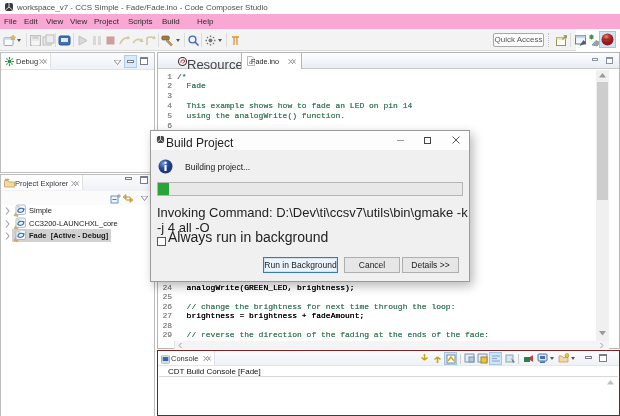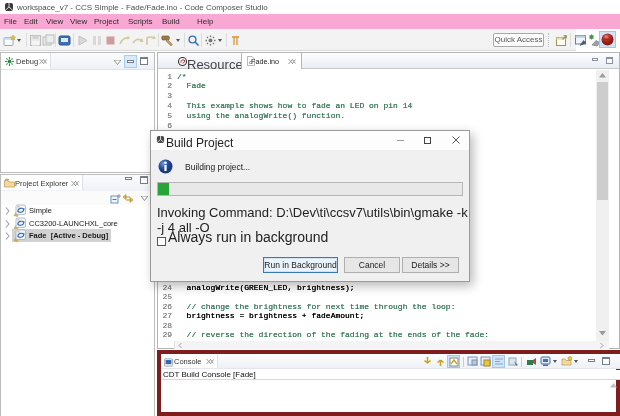--- a/index.html
+++ b/index.html
@@ -33,23 +33,23 @@
 #code{position:absolute;left:0;top:17px;width:438px;height:271px;background:#fff;font-family:"Liberation Mono",monospace;font-size:8px;white-space:pre;text-shadow:0 0 .35px currentColor}
 .cl{position:absolute;left:0;width:438px;height:10px}
 .ln{position:absolute;left:0;width:13px;text-align:right;color:#8a8a8a}
 .ct{position:absolute;left:19px;color:#000}
 #curline{position:absolute;left:0;top:18px;width:438px;height:10px;background:#e9f1fb}
 
 #vsb{position:absolute;left:438px;top:17px;width:13px;height:271px;background:#f0f0f0}
 #vthumb{position:absolute;left:1px;top:12px;width:11px;height:118px;background:#cdcdcd}
 #hsb{position:absolute;left:16px;top:288px;width:435px;height:8px;background:#f4f4f6;border-left:1px solid #e4e4e6}
 
-#console{position:absolute;left:157px;top:350px;width:463px;height:66px;border:4px solid #7f1d1d;background:#fff}
+#console{position:absolute;left:157px;top:350px;width:463px;height:66px;border:1px solid #7f1d1d;background:#fff}
 #conshdr{position:absolute;left:0;top:0;width:461px;height:15px;background:linear-gradient(#fbfcfe,#eef1f6);border-bottom:1px solid #e3e6ea}
-#conslabel{position:absolute;left:1px;top:16px;width:459px;height:10px;font-size:8px;color:#111;border-bottom:1px solid #d8d8d8;background:#fff;padding-left:1px}
+#conslabel{position:absolute;left:1px;top:16px;width:459px;height:10px;font-size:8px;color:#111;border-bottom:1px solid #d8d8d8;background:#fff;padding-left:9px}
 
 #dlg{position:absolute;left:150px;top:130px;width:320px;height:152px;background:#f0f0f0;border:1px solid #9a9a9a;box-shadow:3px 4px 10px rgba(0,0,0,.28)}
 #dlgtitle{position:absolute;left:0;top:0;width:318px;height:19px;background:#fdfdfd}
 #dlgtitle .t{position:absolute;left:15px;top:5px;font-size:12px;color:#222}
 #dlgmsg{position:absolute;left:34px;top:31px;font-size:8.5px;color:#222}
 #pbar{position:absolute;left:6px;top:51px;width:306px;height:14px;background:#e8e8e8;border:1px solid #b5b5b5}
 #pfill{position:absolute;left:0px;top:0px;width:11px;height:12px;background:#27a536}
 #invoke{position:absolute;left:6px;top:74px;font-size:13px;color:#222}
 #chk{position:absolute;left:6px;top:106px;width:9px;height:9px;background:#fff;border:1px solid #555}
 #chklbl{position:absolute;left:17px;top:98px;font-size:14px;color:#222}

